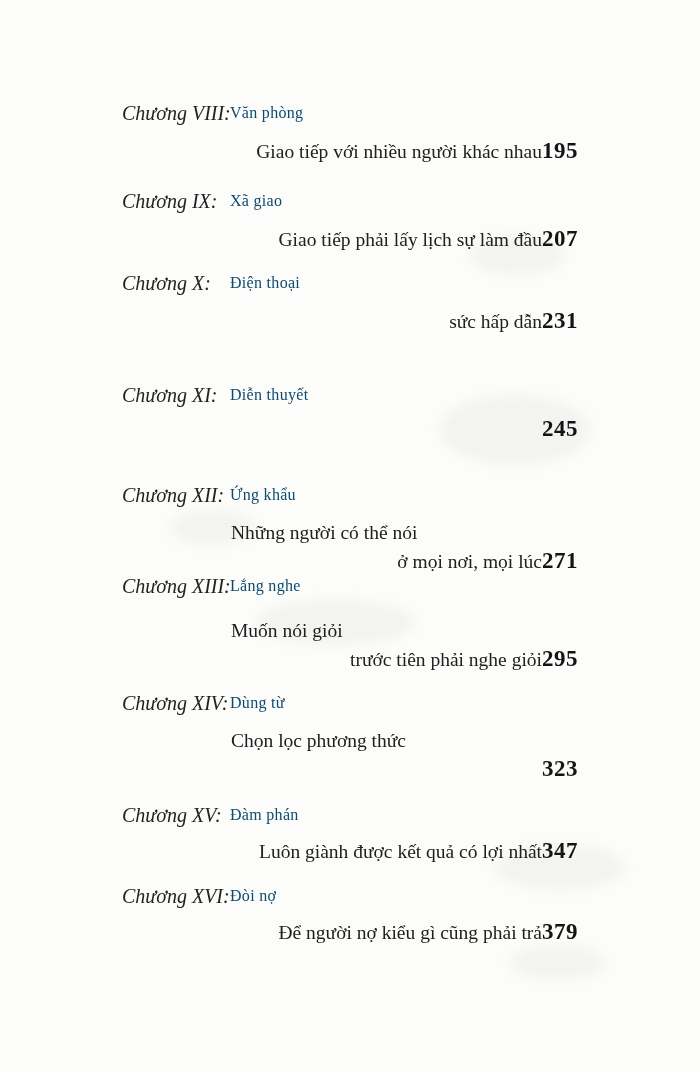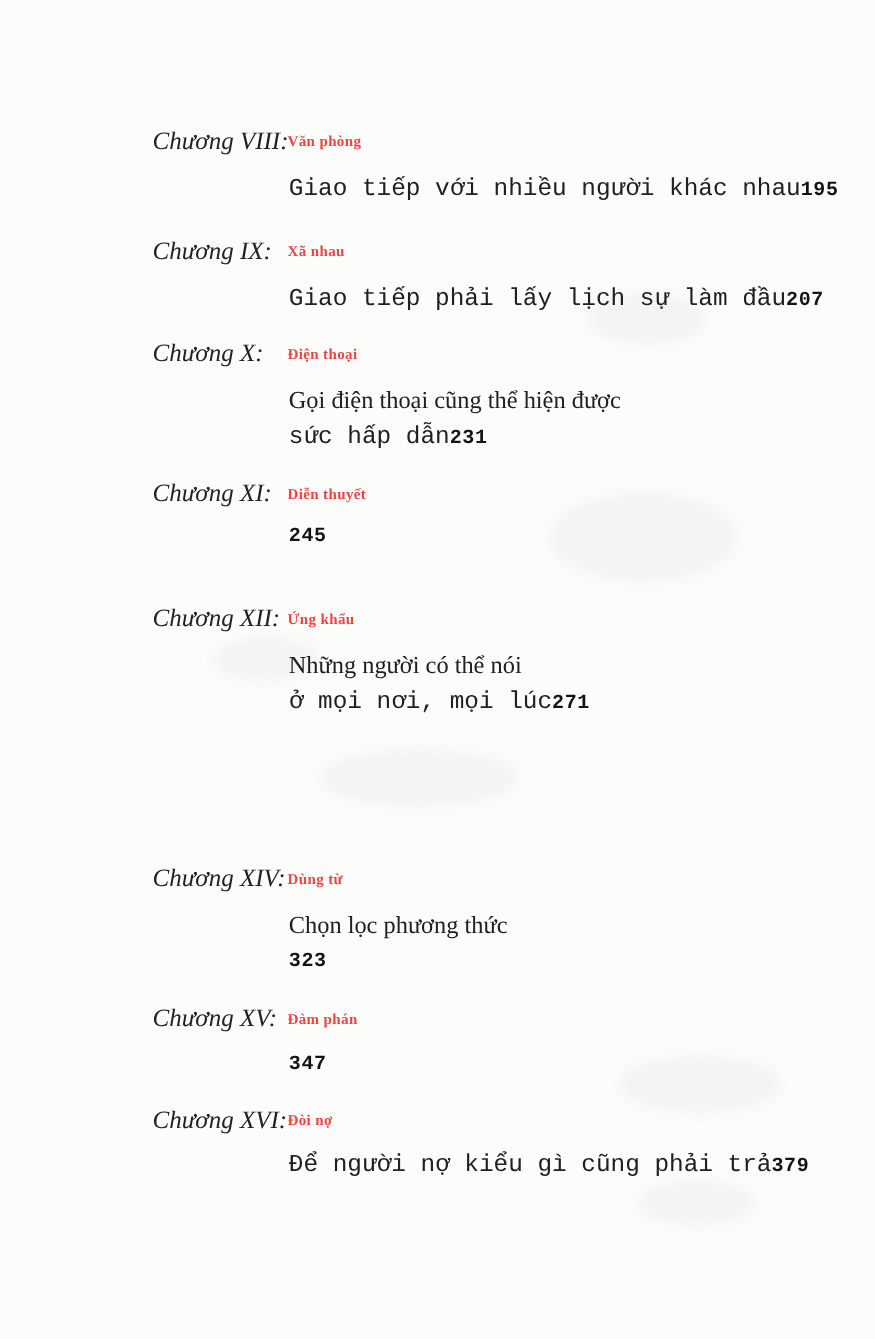--- a/index.html
+++ b/index.html
@@ -37,50 +37,49 @@
     font-style: italic;
     font-size: 20px;
     line-height: 26px;
     white-space: nowrap;
     color: #222;
   }
   .chapter-title {
     position: absolute;
     left: 230px;
     top: 0;
-    font-weight: bold;
-    font-size: 12px;
+    font-weight: normal;
+    font-size: 16px;
     line-height: 26px;
     letter-spacing: 0.3px;
     white-space: nowrap;
-    color: #ef4444;
+    color: #0c4a6e;
   }
   .chapter-desc {
     position: absolute;
     left: 231px;
     top: var(--dt, 37px);
     width: 347px;
   }
   .desc-line {
     font-size: 19.5px;
     line-height: 28px;
     color: #202020;
     white-space: nowrap;
   }
   .desc-line:empty { display: none; }
   .desc-line.last {
     display: flex;
-    justify-content: flex-start;
+    justify-content: flex-end;
     align-items: baseline;
-    font-family: Liberation Mono, monospace;
   }
   .desc-text { white-space: nowrap; }
   .page-num {
     font-weight: bold;
-    font-size: 16px;
+    font-size: 23px;
     letter-spacing: 0.5px;
     color: #141414;
   }
 </style>
 </head>
 <body>
 
 <div class="page">
 
   <div class="smudge" style="left:440px; top:395px; width:150px; height:70px;"></div>
@@ -97,35 +96,34 @@
 
       <div class="desc-line last">
         <span class="desc-text">Giao tiếp với nhiều người khác nhau</span>
         <span class="page-num">195</span>
       </div>
     </div>
   </div>
 
   <div class="toc-entry" style="top:188px;">
     <span class="chapter-label">Chương IX:</span>
-    <span class="chapter-title">Xã nhau</span>
+    <span class="chapter-title">Xã giao</span>
     <div class="chapter-desc">
 
       <div class="desc-line last">
         <span class="desc-text">Giao tiếp phải lấy lịch sự làm đầu</span>
         <span class="page-num">207</span>
       </div>
     </div>
   </div>
 
   <div class="toc-entry" style="top:270px;">
     <span class="chapter-label">Chương X:</span>
     <span class="chapter-title">Điện thoại</span>
     <div class="chapter-desc">
-      <div class="desc-line">Gọi điện thoại cũng thể hiện được</div>
       <div class="desc-line last">
         <span class="desc-text">sức hấp dẫn</span>
         <span class="page-num">231</span>
       </div>
     </div>
   </div>
 
   <div class="toc-entry" style="top:382px; --dt:33px;">
     <span class="chapter-label">Chương XI:</span>
     <span class="chapter-title">Diễn thuyết</span>
@@ -142,38 +140,50 @@
     <span class="chapter-title">Ứng khẩu</span>
     <div class="chapter-desc">
       <div class="desc-line">Những người có thể nói</div>
       <div class="desc-line last">
         <span class="desc-text">ở mọi nơi, mọi lúc</span>
         <span class="page-num">271</span>
       </div>
     </div>
   </div>
 
+  <div class="toc-entry" style="top:573px; --dt:44px;">
+    <span class="chapter-label">Chương XIII:</span>
+    <span class="chapter-title">Lắng nghe</span>
+    <div class="chapter-desc">
+      <div class="desc-line">Muốn nói giỏi</div>
+      <div class="desc-line last">
+        <span class="desc-text">trước tiên phải nghe giỏi</span>
+        <span class="page-num">295</span>
+      </div>
+    </div>
+  </div>
 
   <div class="toc-entry" style="top:690px;">
     <span class="chapter-label">Chương XIV:</span>
     <span class="chapter-title">Dùng từ</span>
     <div class="chapter-desc">
       <div class="desc-line">Chọn lọc phương thức</div>
       <div class="desc-line last">
         <span class="page-num">323</span>
       </div>
     </div>
   </div>
 
   <div class="toc-entry" style="top:802px; --dt:35px;">
     <span class="chapter-label">Chương XV:</span>
     <span class="chapter-title">Đàm phán</span>
     <div class="chapter-desc">
 
       <div class="desc-line last">
+        <span class="desc-text">Luôn giành được kết quả có lợi nhất</span>
         <span class="page-num">347</span>
       </div>
     </div>
   </div>
 
   <div class="toc-entry" style="top:883px; --dt:35px;">
     <span class="chapter-label">Chương XVI:</span>
     <span class="chapter-title">Đòi nợ</span>
     <div class="chapter-desc">
 

